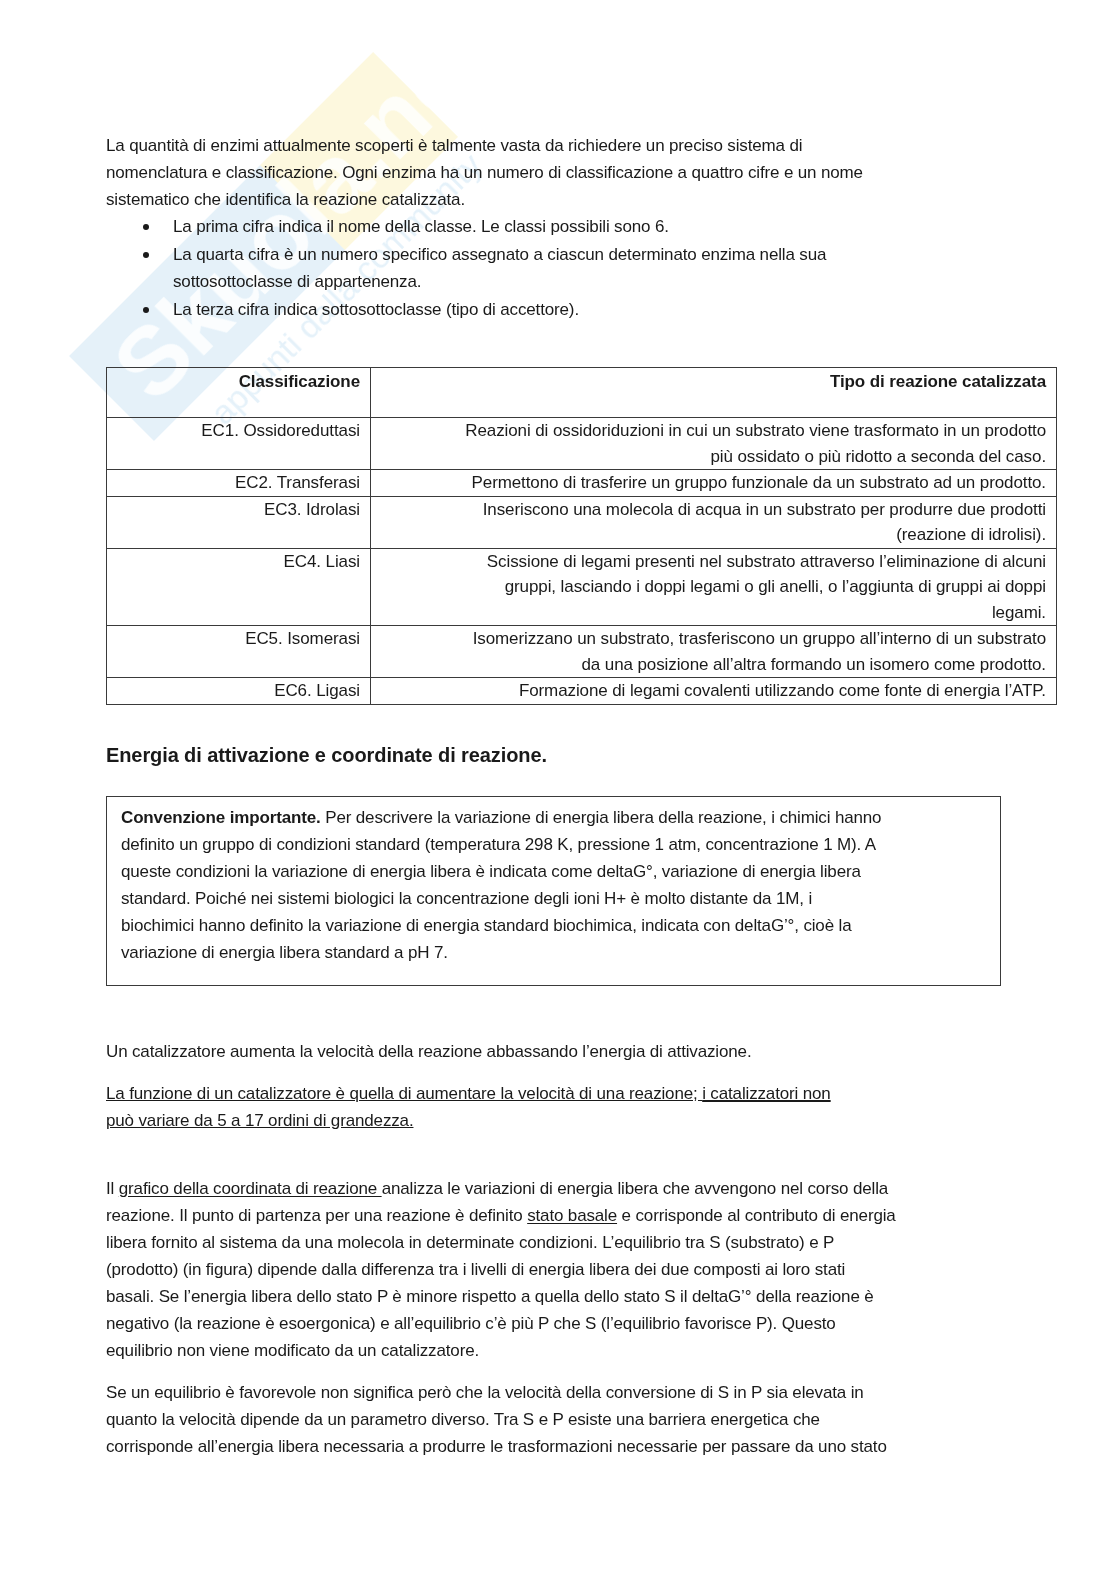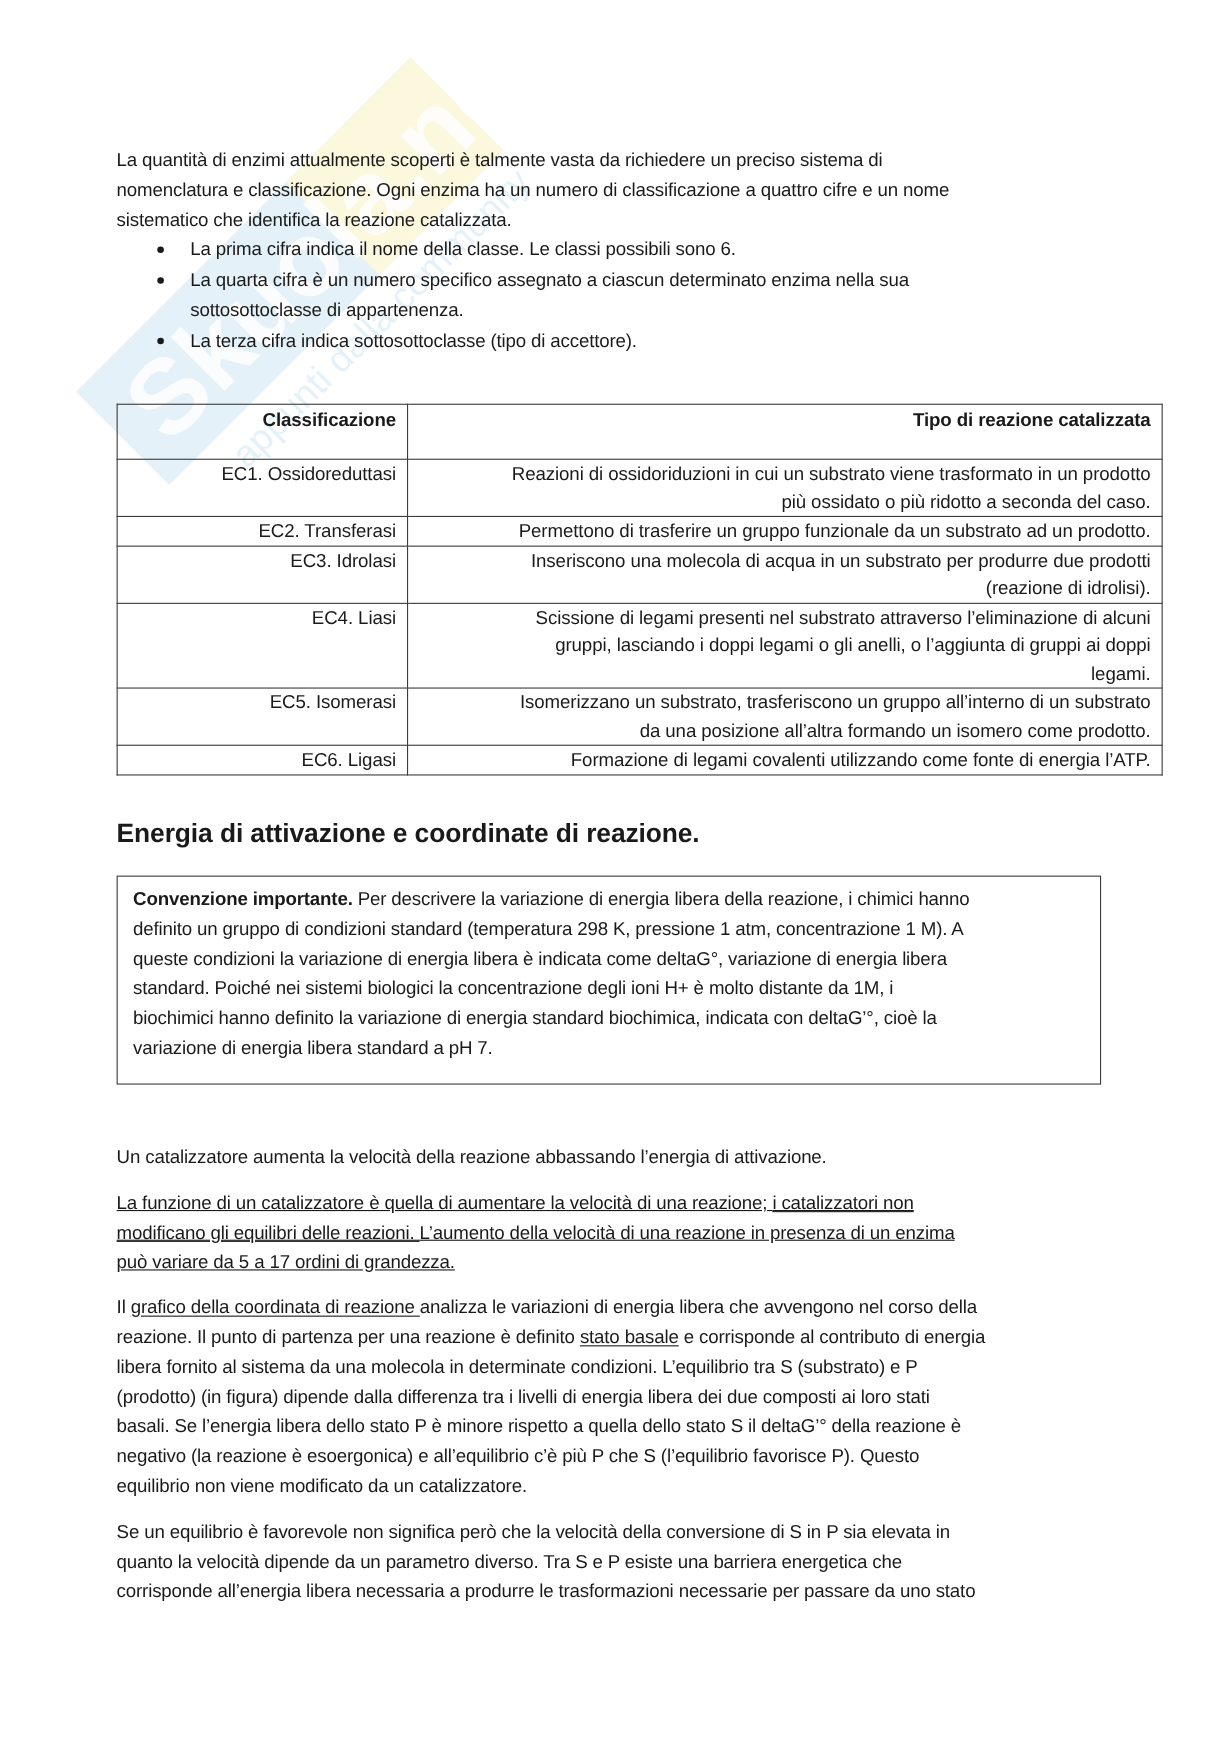--- a/index.html
+++ b/index.html
@@ -15,21 +15,21 @@
 
   .bullets { position: absolute; left: 106px; top: 213px; font-size: 17px; line-height: 27.5px; }
   .bullet-row { position: relative; padding-left: 67px; white-space: nowrap; letter-spacing: -0.15px; }
   .bullet-dot { position: absolute; left: 37px; top: 11px; width: 6px; height: 6px; border-radius: 50%; background: #1a1a1a; }
 
   table.ec { position: absolute; left: 106px; top: 367px; width: 951px; border-collapse: collapse; font-size: 17px; line-height: 25.5px; }
   table.ec td, table.ec th { border: 1.3px solid #3a3a3a; vertical-align: top; padding: 0 10px; text-align: right; letter-spacing: -0.1px; }
   table.ec th { font-weight: bold; height: 48px; padding-top: 1px; }
   table.ec td.c1 { width: 243px; }
 
-  .heading { position: absolute; left: 106px; top: 744px; font-size: 24px; font-weight: bold; white-space: nowrap; letter-spacing: -0.1px; }
+  .heading { position: absolute; left: 106px; top: 744px; font-size: 20px; font-weight: bold; white-space: nowrap; letter-spacing: -0.1px; }
 
   .box { position: absolute; left: 106px; top: 796px; width: 895px; height: 190px; border: 1.3px solid #3a3a3a; box-sizing: border-box; }
   .box-text { position: absolute; left: 14px; top: 7px; width: 880px; font-size: 17px; line-height: 27px; }
   .box-line { white-space: nowrap; letter-spacing: -0.15px; }
   .bold { font-weight: bold; }
 </style>
 </head>
 <body>
 
 <div class="page">
@@ -125,21 +125,20 @@
       <div class="box-line">standard. Poiché nei sistemi biologici la concentrazione degli ioni H+ è molto distante da 1M, i</div>
       <div class="box-line">biochimici hanno definito la variazione di energia standard biochimica, indicata con deltaG’°, cioè la</div>
       <div class="box-line">variazione di energia libera standard a pH 7.</div>
     </div>
   </div>
 
   <div class="txt" style="top:1038px;">Un catalizzatore aumenta la velocità della reazione abbassando l’energia di attivazione.</div>
 
   <div class="txt" style="top:1080px;text-decoration:underline;">
     <div><span>La funzione di un catalizzatore è quella di aumentare la velocità di una reazione; </span><span class="u">i catalizzatori non</span></div>
-    <div><span class="u">modificano gli equilibri delle reazioni. </span><span>L’aumento della velocità di una reazione in presenza di un enzima</span></div>
     <div>può variare da 5 a 17 ordini di grandezza.</div>
   </div>
 
   <div class="txt" style="top:1175px;">
     <div><span>Il </span><span class="u">grafico della coordinata di reazione </span><span>analizza le variazioni di energia libera che avvengono nel corso della</span></div>
     <div><span>reazione. Il punto di partenza per una reazione è definito </span><span class="u">stato basale</span><span> e corrisponde al contributo di energia</span></div>
     <div>libera fornito al sistema da una molecola in determinate condizioni. L’equilibrio tra S (substrato) e P</div>
     <div>(prodotto) (in figura) dipende dalla differenza tra i livelli di energia libera dei due composti ai loro stati</div>
     <div>basali. Se l’energia libera dello stato P è minore rispetto a quella dello stato S il deltaG’° della reazione è</div>
     <div>negativo (la reazione è esoergonica) e all’equilibrio c’è più P che S (l’equilibrio favorisce P). Questo</div>

